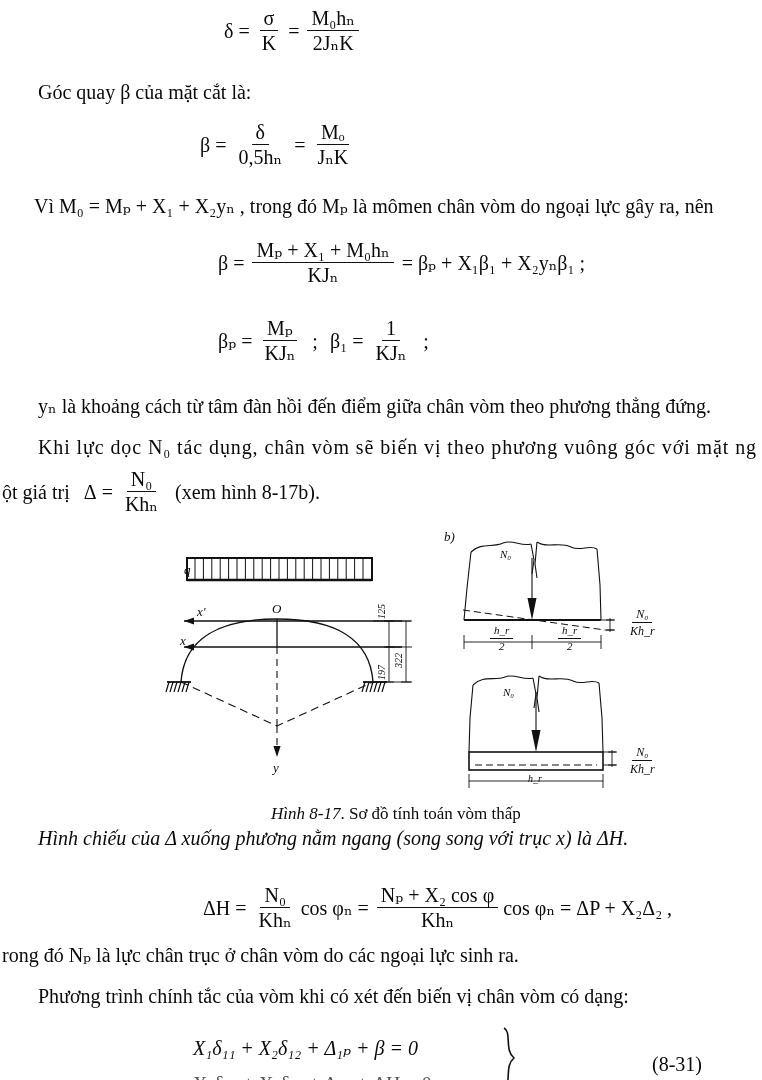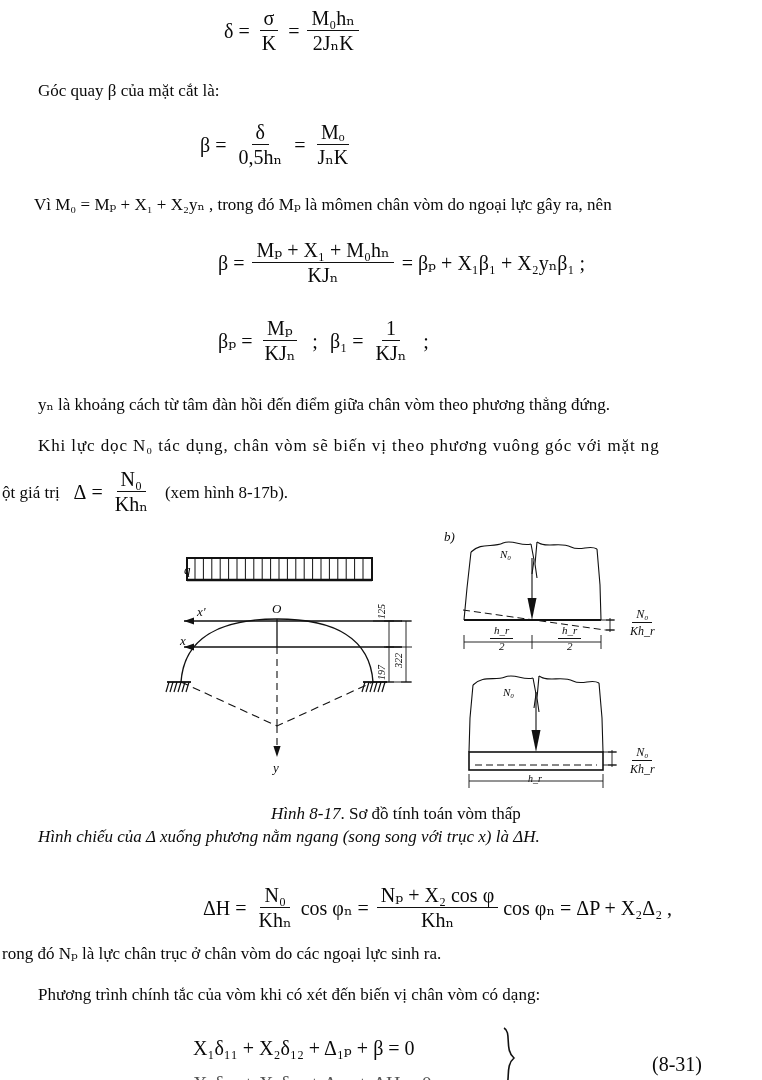--- a/index.html
+++ b/index.html
@@ -43,21 +43,21 @@
   }
   .frac > .num {
     padding: 0 4px 1px 4px;
     border-bottom: 1.6px solid #111;
   }
   .frac > .den {
     padding: 2px 4px 0 4px;
   }
   .txt {
     font-family: "Liberation Serif", "DejaVu Serif", serif;
-    font-size: 17px;
+    font-size: 20px;
     line-height: 1.0;
     white-space: nowrap;
   }
   .caption {
     font-size: 17px;
     white-space: nowrap;
   }
   .caption .it { font-style: italic; }
 
   
@@ -395,21 +395,21 @@
     </span>
     <span style="margin-left:2px;">cos φₙ</span>
     <span class="op">=</span>
     <span>ΔP + X₂Δ₂ ,</span>
   </div>
 
   <div class="abs txt" style="left:2px; top:945px;">rong đó Nₚ là lực chân trục ở chân vòm do các ngoại lực sinh ra.</div>
 
   <div class="abs txt" style="left:38px; top:986px;font-family:Liberation Serif, serif;">Phương trình chính tắc của vòm khi có xét đến biến vị chân vòm có dạng:</div>
 
-  <div class="abs math" style="left:193px; top:1038px;">X₁δ₁₁ + X₂δ₁₂ + Δ₁ₚ + β = 0</div>
+  <div class="abs math" style="left:193px; top:1038px;font-style:italic;">X₁δ₁₁ + X₂δ₁₂ + Δ₁ₚ + β = 0</div>
   <div class="abs math" style="left:193px; top:1074px; color:#555;">X₁δ₂₁ + X₂δ₂₂ + Δ₂ₚ + ΔH = 0</div>
 
   <svg class="abs" style="left:498px; top:1028px;" width="30" height="60" viewBox="0 0 30 60">
     <path d="M6,0 C14,4 6,22 16,30 C6,38 14,56 6,60" stroke="#111" fill="none" stroke-width="1.6"></path>
   </svg>
 
   <div class="abs eqno" style="left:652px; top:1053px;">(8-31)</div>
 
 </div>
 

